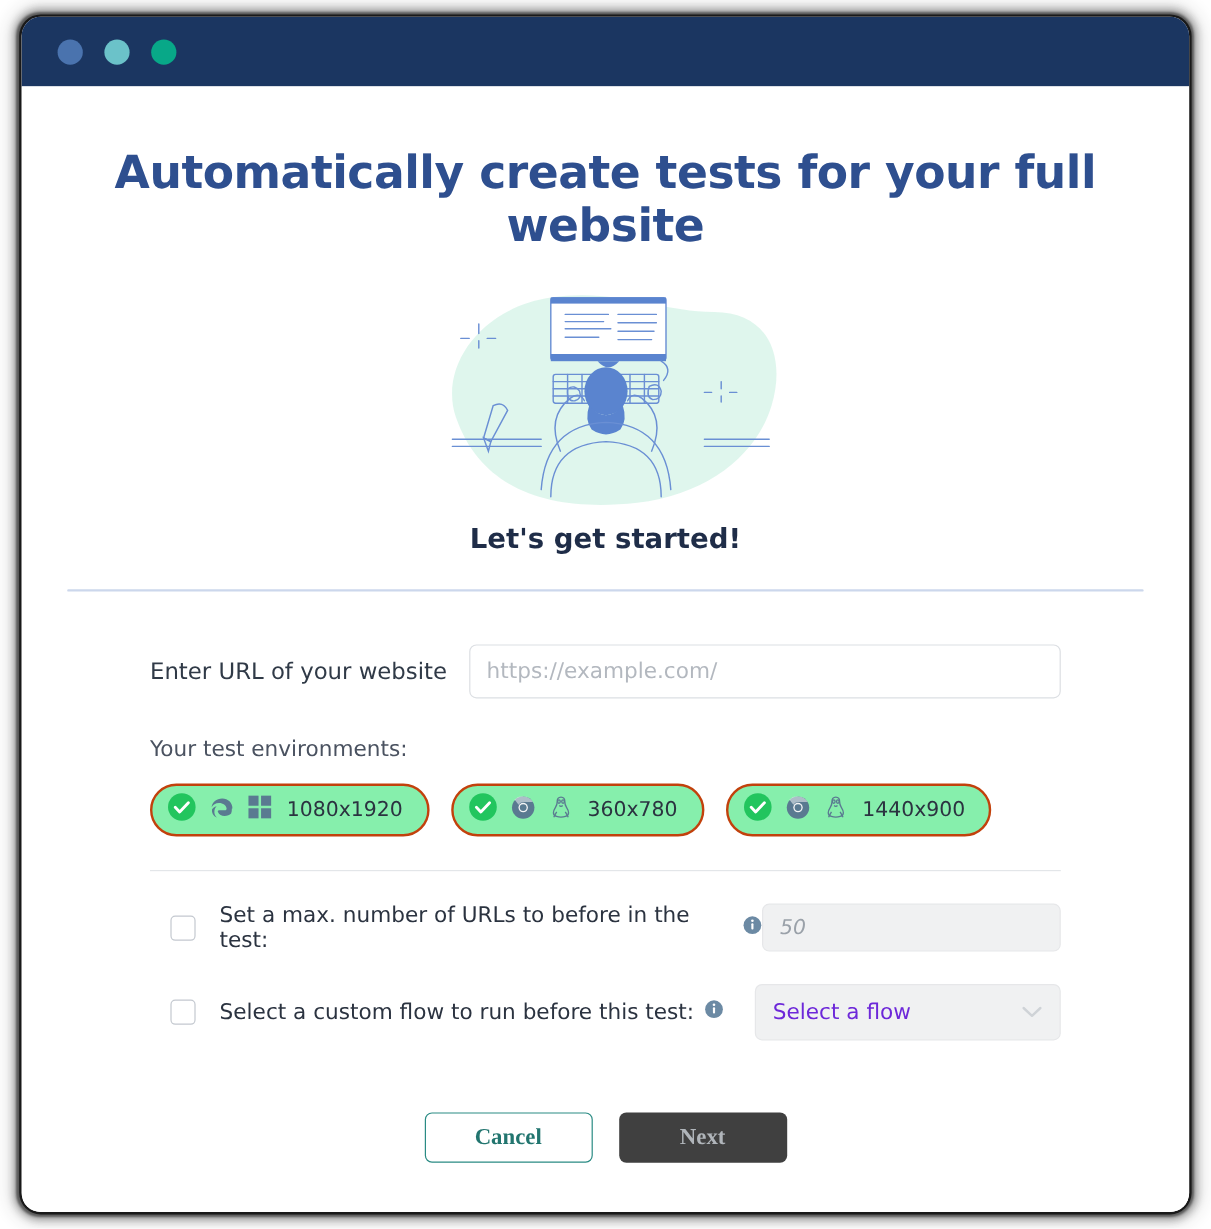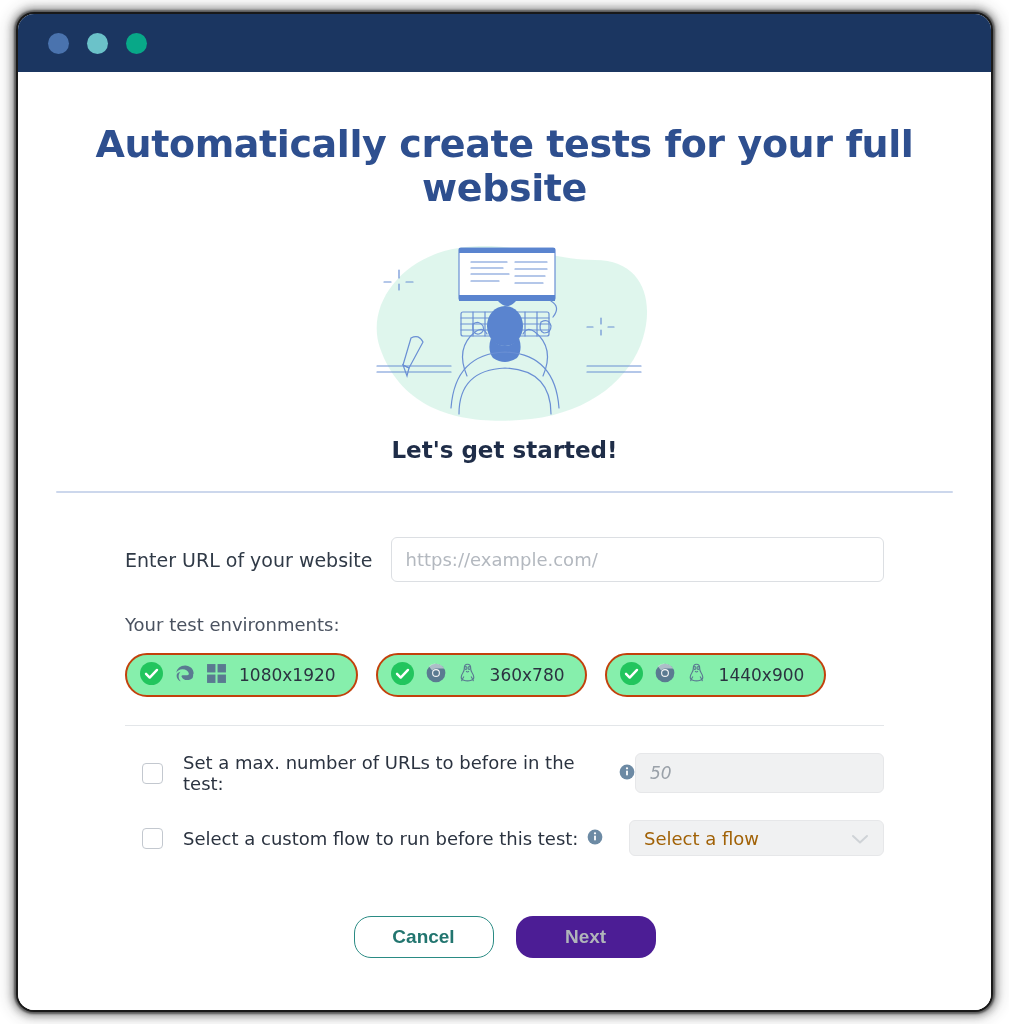--- a/index.html
+++ b/index.html
@@ -211,60 +211,60 @@
     padding: 0 14px;
     font-size: 17px;
     color: #9aa1a9;
     font-family: "DejaVu Sans", sans-serif;
     outline: none;
     font-style: italic;
   }
   .opt-input::placeholder { color: #9aa1a9; }
   .opt-select {
     width: 100%;
-    height: 36px;
+    height: 47px;
     border: 1px solid #e6e7e9;
     border-radius: 6px;
     background: #f0f1f2;
     padding: 0 14px;
     display: flex;
     align-items: center;
     font-size: 18px;
-    color: #a16207;
+    color: #6d28d9;
     font-family: "DejaVu Sans", sans-serif;
   }
   .opt-select .chev { margin-left: auto; }
 
   
   .footer {
     display: flex;
     justify-content: center;
     gap: 22px;
     margin-top: 60px;
   }
   .btn {
     height: 42px;
     min-width: 140px;
-    border-radius: 17px;
+    border-radius: 6px;
     font-size: 19px;
     font-weight: bold;
-    font-family: Liberation Sans, sans-serif;
+    font-family: Liberation Serif, serif;
     display: flex;
     align-items: center;
     justify-content: center;
     border: none;
     cursor: pointer;
   }
   .btn-cancel {
     background: #ffffff;
     border: 1.6px solid #2a8b84;
     color: #22756f;
   }
   .btn-next {
-    background: #4c1d95;
+    background: #404040;
     color: #b0b5ba;
     min-width: 140px;
     cursor: default;
   }
 </style>
 </head>
 <body>
 
 <div class="screen">
   <div class="window">

